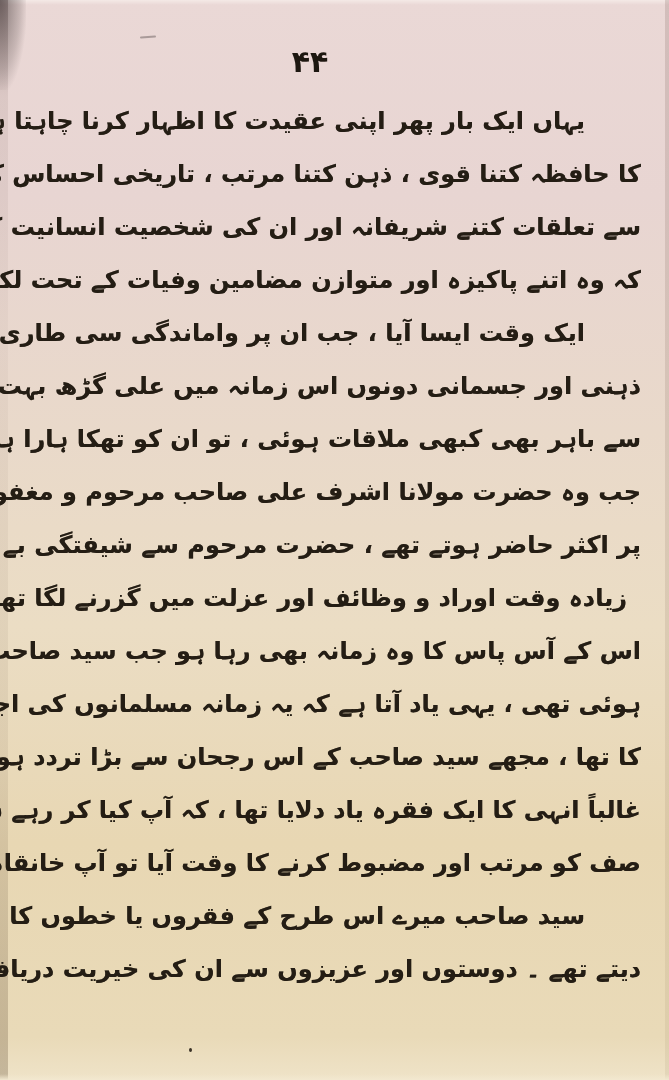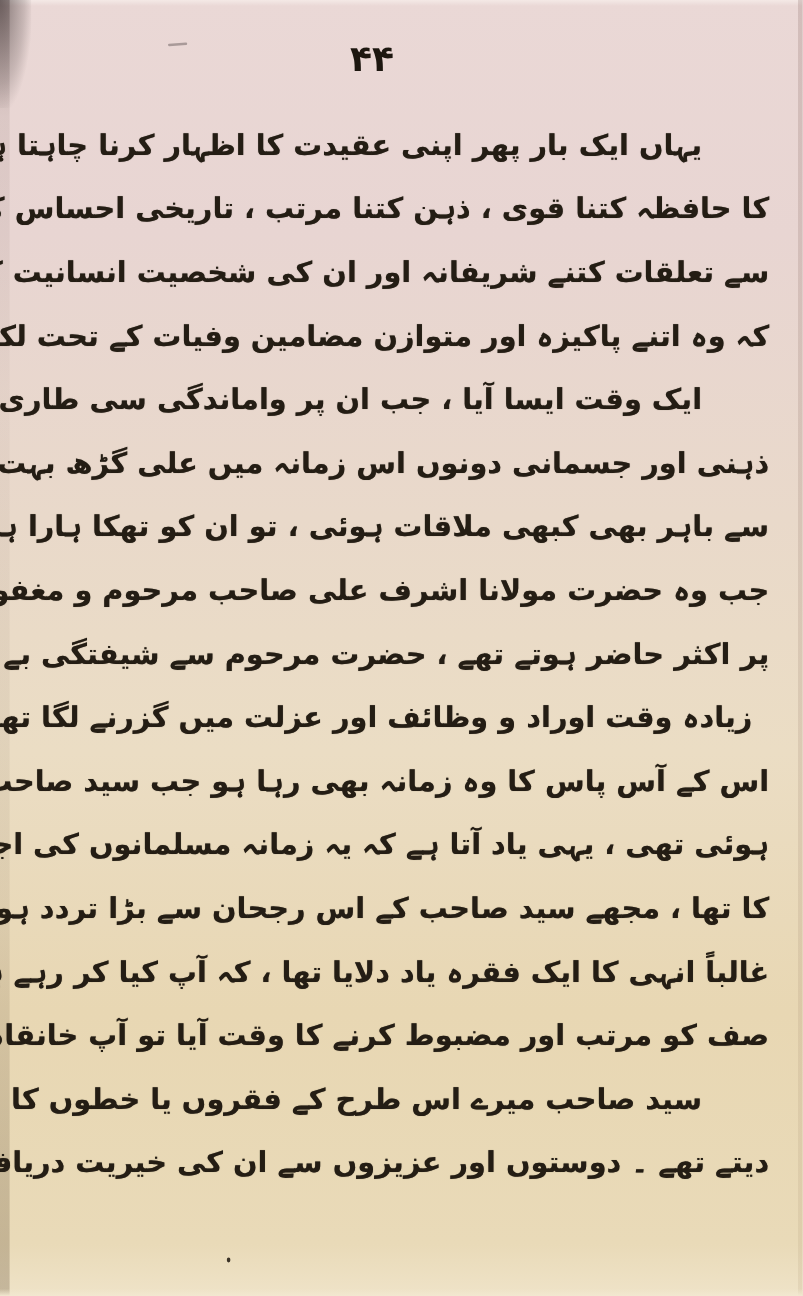--- a/index.html
+++ b/index.html
@@ -62,21 +62,21 @@
     border-radius: 1px;
     transform: rotate(-4deg);
   }
   .speck {
     position: absolute; top: 1048px; left: 189px; width: 3px; height: 4px;
     background: #3a3226;
     border-radius: 50%;
   }
   .page-number {
     position: absolute;
-    top: 32px;
+    top: 44px;
     left: 0;
     width: 620px;            
     text-align: center;
     font-size: 30px;
     font-weight: bold;
     letter-spacing: 2px;
     color: #1d1710;
   }
   .text-block {
     position: absolute;

